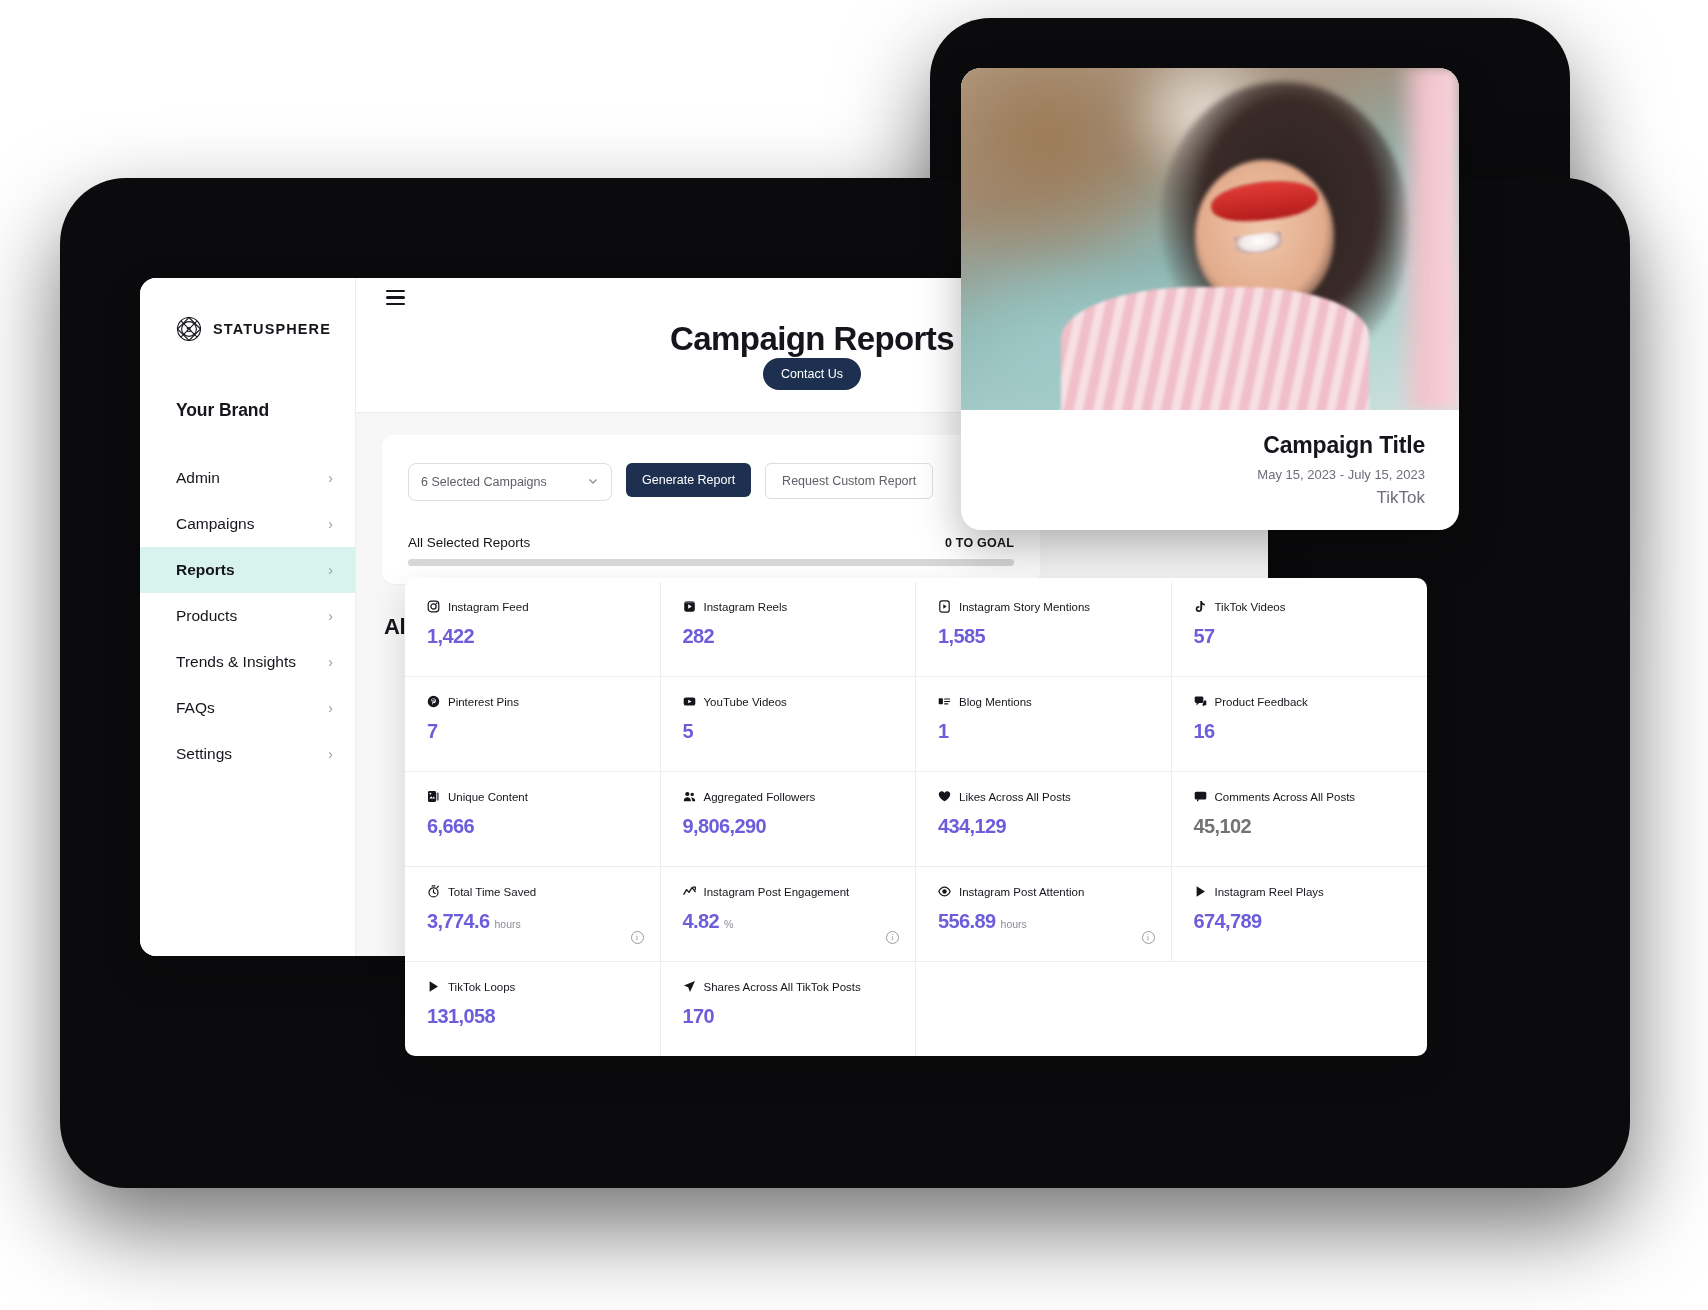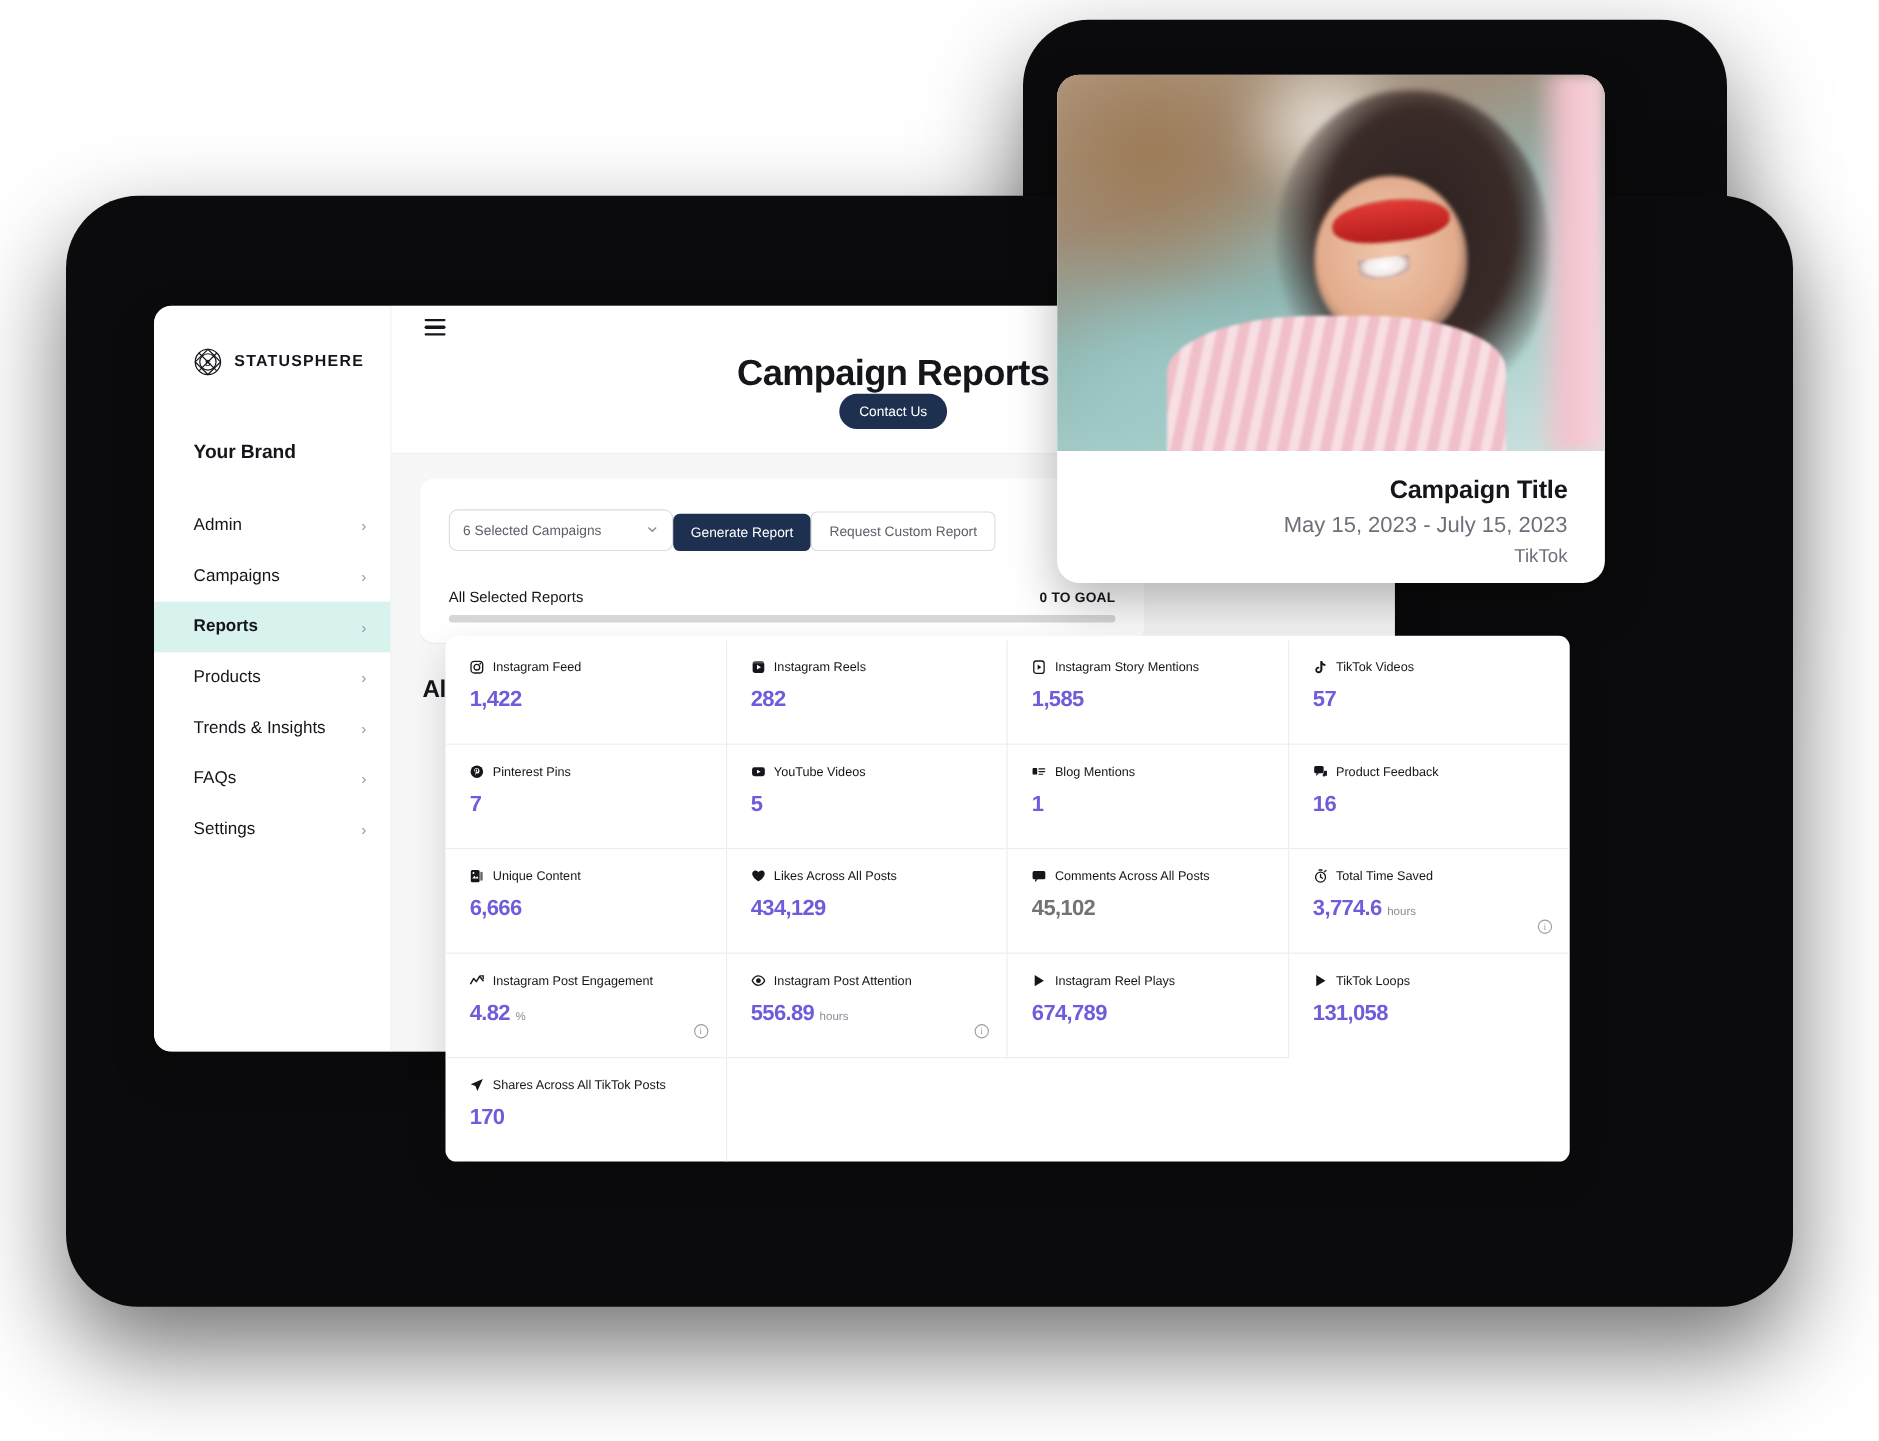--- a/index.html
+++ b/index.html
@@ -75,21 +75,21 @@
       #f7dfe4 0px, #f7dfe4 9px, #f0bfc9 9px, #f0bfc9 19px);
     border-radius: 44% 40% 0 0 / 36% 34% 0 0;
     filter: blur(1.4px); }
   #campaign-info {
     position: absolute; left: 0; right: 0; top: 342px; bottom: 0;
     padding: 22px 34px 0 34px; text-align: right;
   }
   #campaign-title {
     font-size: 23px; font-weight: 700; color: #15161c; letter-spacing: -0.2px;
   }
-  #campaign-dates { font-size: 20px; color: #6d6f79; margin-top: 8px; }
+  #campaign-dates { font-size: 13px; color: #6d6f79; margin-top: 8px; }
   #campaign-platform { font-size: 17px; color: #6d6f79; margin-top: 6px; }
 
   
   #app-window {
     position: absolute; left: 140px; top: 278px;
     width: 1128px; height: 678px;
     background: #f7f7f8;
     border-radius: 16px;
     overflow: hidden;
     box-shadow: 0 16px 40px rgba(0,0,0,0.22);
@@ -134,21 +134,21 @@
     font-size: 12.5px; padding: 9px 18px; cursor: pointer;
     font-family: "Liberation Sans", sans-serif;
   }
 
   
   #report-panel {
     margin: 22px 0 0 26px; background: #ffffff; border-radius: 12px;
     width: 658px; padding: 28px 26px 18px 26px;
     box-shadow: 0 1px 2px rgba(0,0,0,0.04);
   }
-  #controls-row { display: flex; align-items: flex-end; }
+  #controls-row { display: flex; align-items: flex-start; gap: 14px; }
   #campaign-select {
     width: 204px; height: 38px; border: 1px solid #dcdde0; border-radius: 8px;
     background: #ffffff; display: flex; align-items: center; justify-content: space-between;
     padding: 0 12px; font-size: 12.5px; color: #5e6068; cursor: pointer;
   }
   #generate-report {
     background: #1e3050; color: #ffffff; border: none; border-radius: 6px;
     font-size: 12.5px; padding: 10px 16px; cursor: pointer;
     font-family: "Liberation Sans", sans-serif;
   }
@@ -453,20 +453,36 @@
             <span class="metric-label">Unique Content</span>
           </div>
           <div class="metric-value-row">
             <span class="metric-value" style="color: rgb(109, 93, 219);">6,666</span>
           </div>
         </div>
         <div class="metric">
           <div class="metric-head">
             <span class="metric-icon">
               <svg viewBox="0 0 13 13">
+                <circle cx="4.3" cy="4.0" r="2.1" fill="currentColor"></circle>
+                <circle cx="9.2" cy="4.4" r="1.7" fill="currentColor"></circle>
+                <path d="M0.7 11.2 C0.7 8.8 2.3 7.3 4.3 7.3 C6.3 7.3 7.9 8.8 7.9 11.2 Z" fill="currentColor"></path>
+                <path d="M8.0 7.6 C10.0 7.4 12.3 8.6 12.3 11.2 L9.2 11.2 C9.2 9.8 8.8 8.5 8.0 7.6 Z" fill="currentColor"></path>
+              </svg>
+            </span>
+            <span class="metric-label">Aggregated Followers</span>
+          </div>
+          <div class="metric-value-row">
+            <span class="metric-value" style="color: rgb(109, 93, 219);">9,806,290</span>
+          </div>
+        </div>
+        <div class="metric">
+          <div class="metric-head">
+            <span class="metric-icon">
+              <svg viewBox="0 0 13 13">
                 <path d="M6.5 11.3 C6.5 11.3 0.8 8.0 0.8 4.4 C0.8 2.6 2.1 1.3 3.7 1.3 C4.9 1.3 5.9 2.0 6.5 2.9 C7.1 2.0 8.1 1.3 9.3 1.3 C10.9 1.3 12.2 2.6 12.2 4.4 C12.2 8.0 6.5 11.3 6.5 11.3 Z" fill="currentColor"></path>
               </svg>
             </span>
             <span class="metric-label">Likes Across All Posts</span>
           </div>
           <div class="metric-value-row">
             <span class="metric-value" style="color: rgb(109, 93, 219);">434,129</span>
           </div>
         </div>
         <div class="metric">

